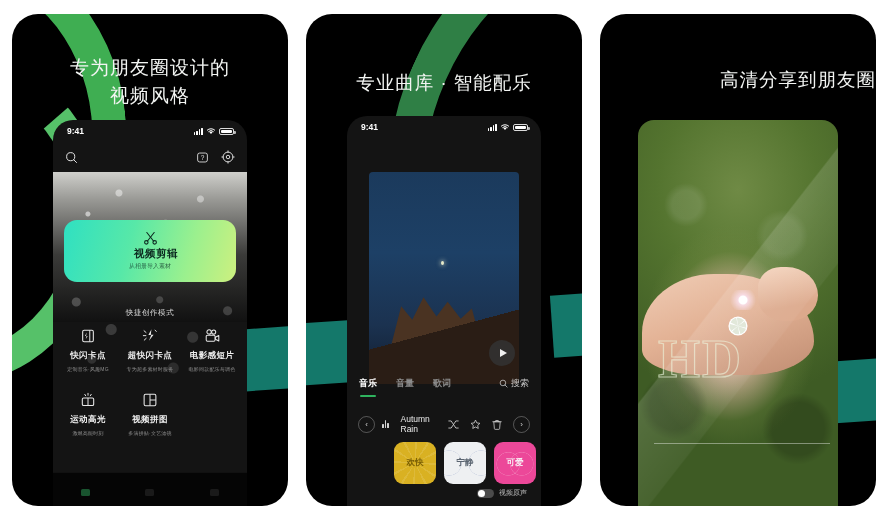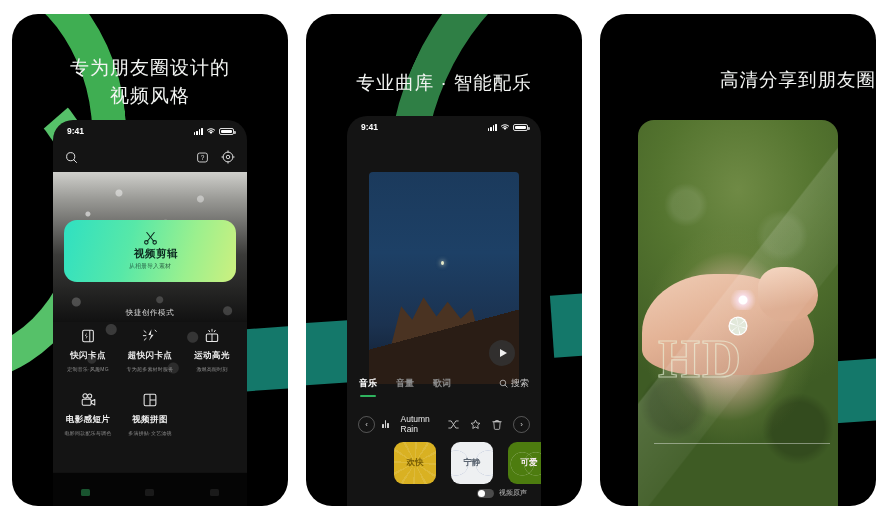--- a/index.html
+++ b/index.html
@@ -268,21 +268,21 @@
     color:#cfcfcf; font-size:8px; flex:0 0 auto;
   }
   .track-name { color:#e8e8e8; font-size:8.5px; display:flex; align-items:center; gap:12px; }
   .eqi { display:flex; align-items:flex-end; gap:1px; height:8px; }
   .eqi i { width:1.5px; background:#d0d0d0; display:block; border-radius:.5px;}
   .eqi i:nth-child(1){height:4px}.eqi i:nth-child(2){height:8px}.eqi i:nth-child(3){height:5.5px}
   .track-actions { margin-left:auto; display:flex; align-items:center; gap:11px; color:#cfcfcf;}
 
   .mood-row {
     position:absolute; left:11px; right:0; top: 326px;
-    display:flex; gap:15px; z-index:4;padding-left:36px;
+    display:flex; gap:8px; z-index:4;padding-left:36px;
   }
   .mood {
     width: 42px; height: 42px; border-radius: 9px;
     display:flex; align-items:center; justify-content:center;
     font-size: 8.5px; font-weight:700; flex:0 0 auto;
     position:relative; overflow:hidden;
   }
   .mood span { position:relative; z-index:2; }
   .mood .deco { position:absolute; inset:0; opacity:.5; }
 
@@ -454,49 +454,49 @@
                 <line x1="15.6" y1="3.6" x2="17" y2="4.8"></line>
               </g>
             </svg>
           </span>
           <span class="gl">超快闪卡点</span>
           <span class="gs">专为超多素材时服务</span>
         </div>
 
         <div class="gi">
           <span class="gicon">
+            <svg width="17" height="16" viewBox="0 0 20 18">
+              <circle cx="6" cy="4.2" r="2.6" stroke="#e8e8e8" stroke-width="1.2" fill="none"></circle>
+              <circle cx="11.4" cy="4.4" r="2.4" stroke="#e8e8e8" stroke-width="1.2" fill="none"></circle>
+              <rect x="2.6" y="8" width="10.4" height="7.2" rx="1.4" stroke="#e8e8e8" stroke-width="1.2" fill="none"></rect>
+              <path d="M13.4 10.4 17.4 8.4v6.4l-4-2z" stroke="#e8e8e8" stroke-width="1.2" fill="none" stroke-linejoin="round"></path>
+            </svg>
+          </span>
+          <span class="gl">电影感短片</span>
+          <span class="gs">电影同款配乐与调色</span>
+        </div>
+
+        <div class="gi">
+          <span class="gicon">
             <svg width="16" height="17" viewBox="0 0 18 19">
               <rect x="2.6" y="6.6" width="12.8" height="8.6" rx="1.5" stroke="#e8e8e8" stroke-width="1.2" fill="none"></rect>
               <line x1="9" y1="6.6" x2="9" y2="15.2" stroke="#e8e8e8" stroke-width="1.1"></line>
               <g stroke="#e8e8e8" stroke-width="1.1" stroke-linecap="round">
                 <line x1="9" y1="1.4" x2="9" y2="3.6"></line>
                 <line x1="5.4" y1="2.6" x2="6.4" y2="4.2"></line>
                 <line x1="12.6" y1="2.6" x2="11.6" y2="4.2"></line>
               </g>
             </svg>
           </span>
           <span class="gl">运动高光</span>
           <span class="gs">激燃高能时刻</span>
         </div>
 
         <div class="gi">
           <span class="gicon">
-            <svg width="17" height="16" viewBox="0 0 20 18">
-              <circle cx="6" cy="4.2" r="2.6" stroke="#e8e8e8" stroke-width="1.2" fill="none"></circle>
-              <circle cx="11.4" cy="4.4" r="2.4" stroke="#e8e8e8" stroke-width="1.2" fill="none"></circle>
-              <rect x="2.6" y="8" width="10.4" height="7.2" rx="1.4" stroke="#e8e8e8" stroke-width="1.2" fill="none"></rect>
-              <path d="M13.4 10.4 17.4 8.4v6.4l-4-2z" stroke="#e8e8e8" stroke-width="1.2" fill="none" stroke-linejoin="round"></path>
-            </svg>
-          </span>
-          <span class="gl">电影感短片</span>
-          <span class="gs">电影同款配乐与调色</span>
-        </div>
-
-        <div class="gi">
-          <span class="gicon">
             <svg width="16" height="16" viewBox="0 0 18 18">
               <rect x="2.4" y="2.6" width="13.2" height="12.8" rx="1.6" stroke="#e8e8e8" stroke-width="1.2" fill="none"></rect>
               <line x1="9" y1="2.6" x2="9" y2="15.4" stroke="#e8e8e8" stroke-width="1.1"></line>
               <line x1="9" y1="9" x2="15.6" y2="9" stroke="#e8e8e8" stroke-width="1.1"></line>
             </svg>
           </span>
           <span class="gl">视频拼图</span>
           <span class="gs">多滴拼贴·文艺滤镜</span>
         </div>
       </div>
@@ -594,21 +594,21 @@
 
       <div class="mood-row">
         <span class="mood" style="background:#d9b122;color:#7a5f05">
           <span class="deco" style="background:repeating-conic-gradient(from 0deg at 50% 50%, rgba(255,255,255,.22) 0 6deg, transparent 6deg 30deg)"></span>
           <span>欢快</span>
         </span>
         <span class="mood" style="background:#eef0f2;color:#5a6470">
           <span class="deco" style="background:radial-gradient(circle at 12% 50%, transparent 12px, rgba(120,140,190,.5) 12.4px, transparent 13px),radial-gradient(circle at 88% 50%, transparent 12px, rgba(120,140,190,.5) 12.4px, transparent 13px)"></span>
           <span>宁静</span>
         </span>
-        <span class="mood" style="background:#4d7c0f;color:#f8ecf3">
+        <span class="mood" style="background:#ec4899;color:#f8ecf3">
           <span class="deco" style="background:radial-gradient(circle at 34% 52%, transparent 11px, rgba(255,255,255,.45) 11.5px, transparent 12.2px),radial-gradient(circle at 66% 52%, transparent 11px, rgba(255,255,255,.45) 11.5px, transparent 12.2px)"></span>
           <span>可爱</span>
         </span>
         <span class="mood" style="background:#be185d;color:#eafcee">
           <span class="deco" style="background:radial-gradient(circle at 26% 30%, transparent 4px, rgba(255,255,255,.5) 4.5px, transparent 5.2px),radial-gradient(circle at 70% 26%, transparent 5px, rgba(255,255,255,.45) 5.5px, transparent 6.2px),radial-gradient(circle at 46% 72%, transparent 6px, rgba(255,255,255,.4) 6.5px, transparent 7.2px),radial-gradient(circle at 82% 68%, transparent 4px, rgba(255,255,255,.45) 4.5px, transparent 5.2px)"></span>
           <span>愉悦</span>
         </span>
 
       </div>
 

